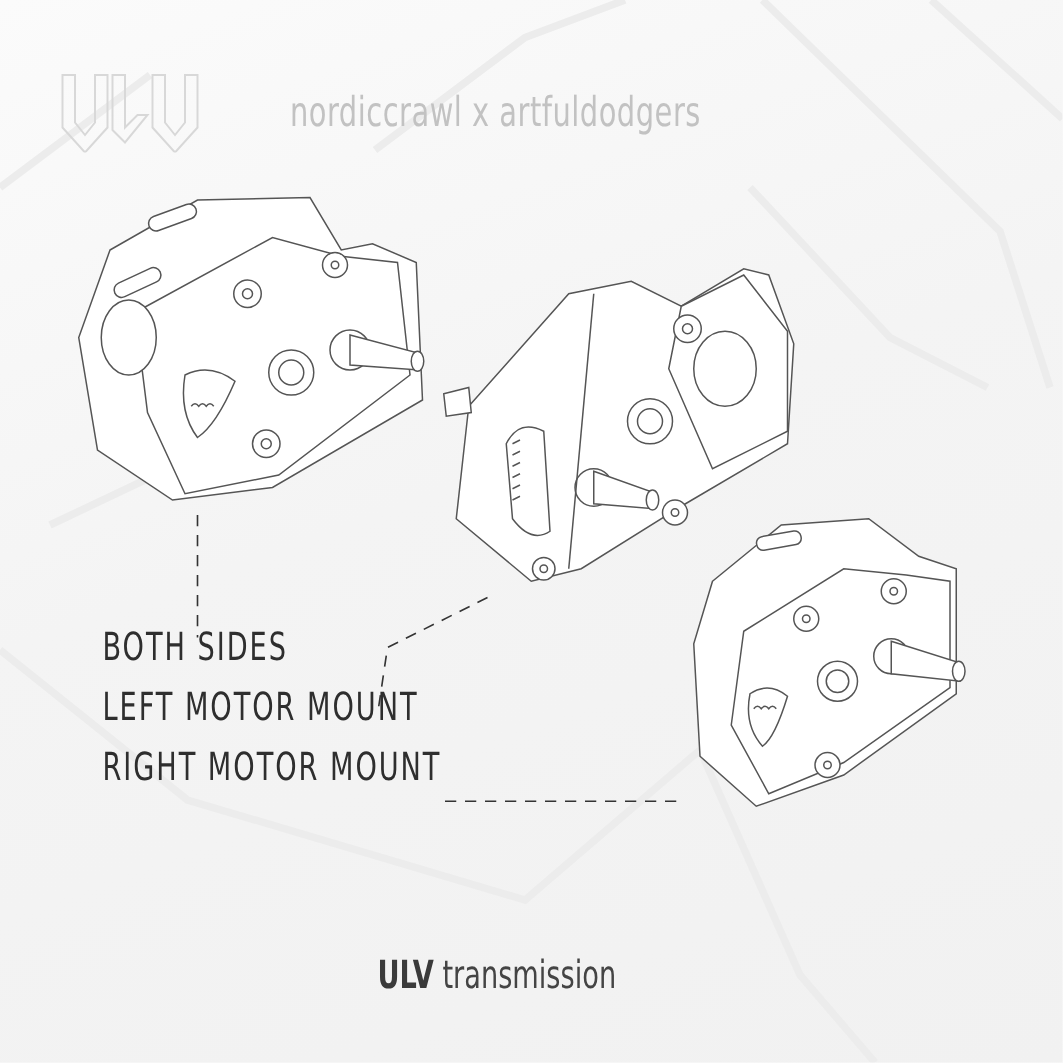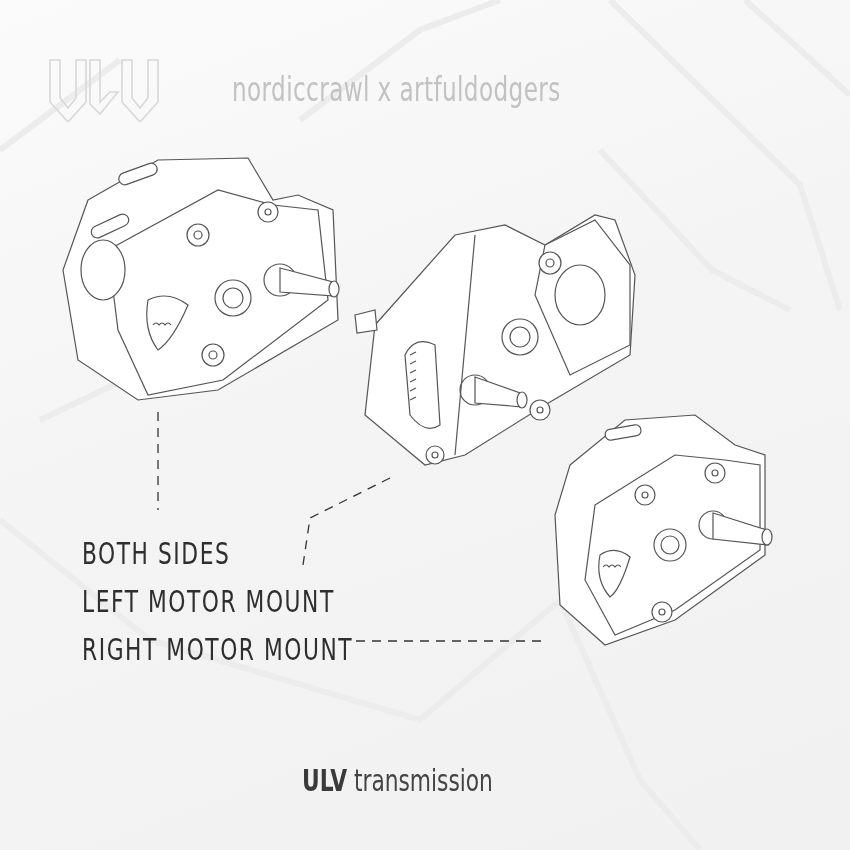--- a/index.html
+++ b/index.html
@@ -2,21 +2,21 @@
 <html><head>
 <meta charset="utf-8">
 <style>
   html, body { margin:0; padding:0; }
   body { width:850px; height:850px; overflow:hidden; background:#f7f7f7; position:relative; font-family:"DejaVu Sans Condensed","DejaVu Sans",sans-serif; }
   .bg { position:absolute; inset:0; background:linear-gradient(160deg,#fbfbfb 0%,#f4f4f4 45%,#f1f1f1 100%); }
   .bg-lines { position:absolute; inset:0; }
   .logo { position:absolute; left:48px; top:58px; width:118px; height:64px; }
   .brand { position:absolute; left:232px; top:70px; font-size:33px; color:#c2c2c2; letter-spacing:0.5px; transform:scaleX(0.78); transform-origin:left top; font-weight:500; white-space:nowrap; }
   .drawing { position:absolute; }
-  .labels { position:absolute; left:82px; top:533px; }
+  .labels { position:absolute; left:82px; top:498px; }
   .label { font-size:31px; color:#2e2e2e; letter-spacing:2px; transform:scaleX(0.78); transform-origin:left top; white-space:nowrap; height:48px; line-height:40px; }
   .footer { position:absolute; left:302px; top:762px; font-size:31px; color:#444; white-space:nowrap; transform:scaleX(0.78); transform-origin:left top; }
   .footer b { font-weight:700; color:#3a3a3a; }
   .leader { position:absolute; left:0; top:0; width:850px; height:850px; pointer-events:none; }
 </style>
 </head>
 <body>
 
 <div class="bg"></div>
 

